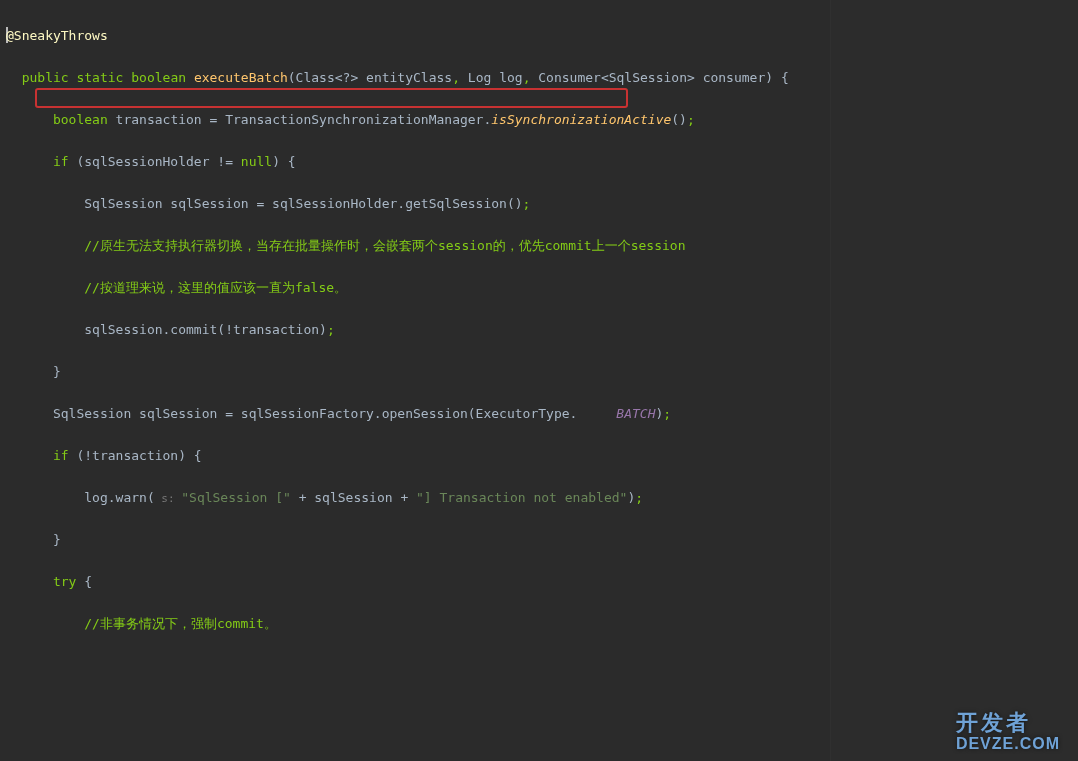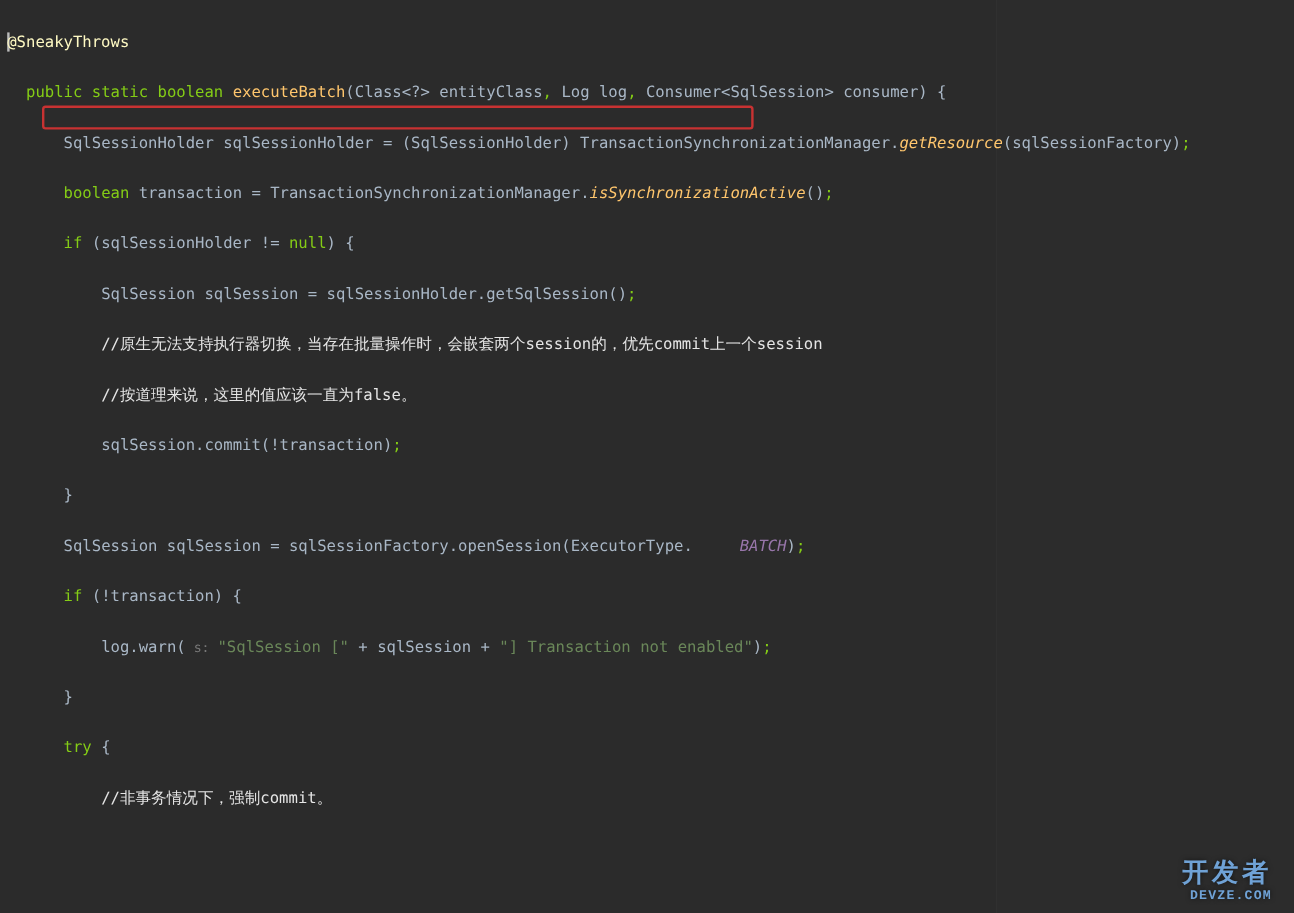--- a/index.html
+++ b/index.html
@@ -36,59 +36,57 @@
     border-left: 1px solid #3a3a3a;
     background: #2f2f2f;
     opacity: 0.35;
   }
   .kw { color: #84cc16; }
   .anno { color: #fef9c3; }
   .method-decl { color: #ffc66d; }
   .meth-it { color: #ffc66d; font-style: italic; }
   .static-it { color: #9876aa; font-style: italic; margin-left: 39px; }
   .str { color: #6a8759; }
-  .cmt { color: #e5e5e5; }
+  .cmt { color: #84cc16; }
   .param-hint { color: #787878; font-size: 11px; }
   .caret {
     display: inline-block;
     width: 2px;
     height: 16px;
     background: #bbbbbb;
     vertical-align: text-bottom;
     margin-right: -2px;
   }
   .highlight-box {
     position: absolute;
     border: 2px solid #c83232;
     border-radius: 3px;
     pointer-events: none;
   }
   .watermark {
     position: absolute;
     right: 18px;
     bottom: 8px;
-    text-align: right;
     line-height: 1.1;
     pointer-events: none;
-    font-family: Liberation Mono, monospace;
+    font-family: Liberation Sans, sans-serif;
     color: #6fa2d6;
     text-shadow: 0 0 4px rgba(0,0,0,0.6);
   }
   .watermark .cn { font-size: 22px; letter-spacing: 3px; font-weight: 900; }
-  .watermark .en { font-size: 11px; letter-spacing: 1px; font-weight: 900; }
+  .watermark .en { font-size: 16px; letter-spacing: 1px; font-weight: 900; }
 </style>
 </head>
 <body>
 
 <div class="minimap-divider"></div>
 
 <div class="editor">
 <div class="line"><span class="caret"></span><span class="anno">@SneakyThrows</span></div>
 <div class="line">  <span class="kw">public</span> <span class="kw">static</span> <span class="kw">boolean</span> <span class="method-decl">executeBatch</span><span>(Class&lt;?&gt; entityClass</span><span class="kw">,</span><span> Log log</span><span class="kw">,</span><span> Consumer&lt;SqlSession&gt; consumer) {</span></div>
-<div class="line">      <span>SqlSessionHolder sqlSessionHolder = (SqlSessionHolder) TransactionSynchronizationManager.</span><span class="meth-it">getResource</span><span>(sqlSessionFactory)</span><span class="kw">;</span></div>
 <div class="line">      <span class="kw">boolean</span><span> transaction = TransactionSynchronizationManager.</span><span class="meth-it">isSynchronizationActive</span><span>()</span><span class="kw">;</span></div>
 <div class="line">      <span class="kw">if</span><span> (sqlSessionHolder != </span><span class="kw">null</span><span>) {</span></div>
 <div class="line">          <span>SqlSession sqlSession = sqlSessionHolder.getSqlSession()</span><span class="kw">;</span></div>
 <div class="line">          <span class="cmt">//原生无法支持执行器切换，当存在批量操作时，会嵌套两个session的，优先commit上一个session</span></div>
 <div class="line">          <span class="cmt">//按道理来说，这里的值应该一直为false。</span></div>
 <div class="line">          <span>sqlSession.commit(!transaction)</span><span class="kw">;</span></div>
 <div class="line">      <span>}</span></div>
 <div class="line">      <span>SqlSession sqlSession = sqlSessionFactory.openSession(ExecutorType.</span><span class="static-it">BATCH</span><span>)</span><span class="kw">;</span></div>
 <div class="line">      <span class="kw">if</span><span> (!transaction) {</span></div>
 <div class="line">          <span>log.warn(</span><span class="param-hint"> s: </span><span class="str">"SqlSession ["</span><span> + sqlSession + </span><span class="str">"] Transaction not enabled"</span><span>)</span><span class="kw">;</span></div>

